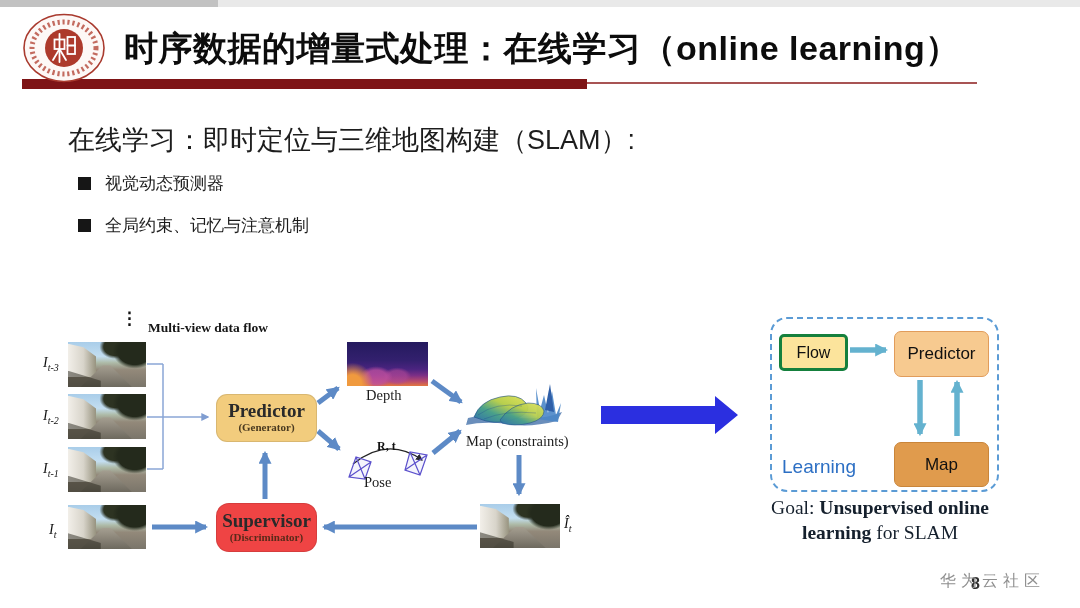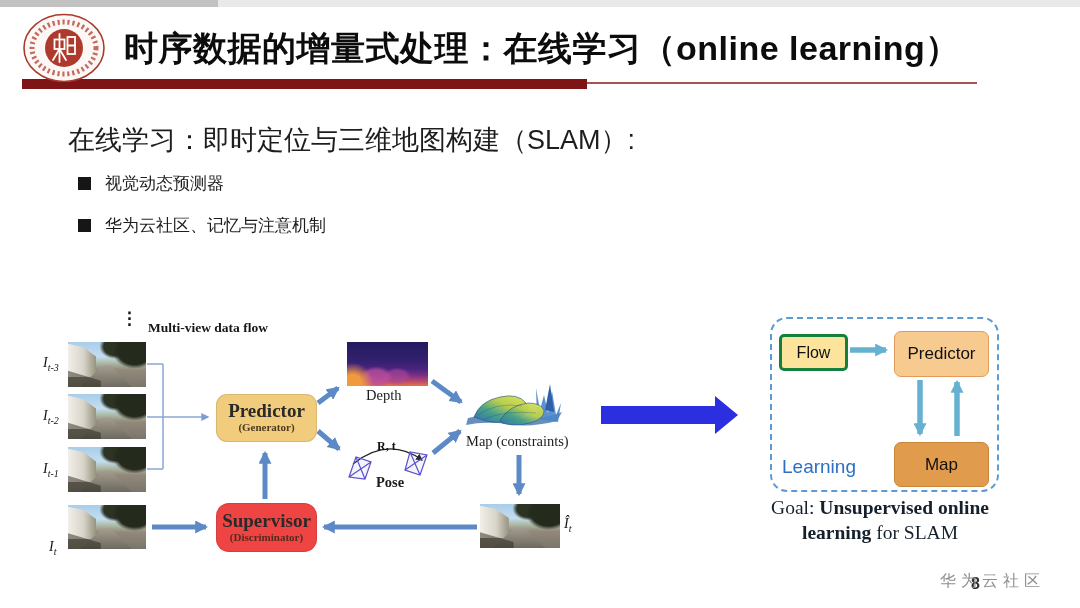--- a/index.html
+++ b/index.html
@@ -108,21 +108,21 @@
   <div class="abs rule-thick"></div>
   <div class="abs rule-thin"></div>
 
   <div class="abs heading">在线学习：即时定位与三维地图构建（SLAM）:</div>
   <div class="abs bullet-row" style="top:168px;">
     <span class="bullet-sq"></span>
     <span class="bullet-txt">视觉动态预测器</span>
   </div>
   <div class="abs bullet-row" style="top:210px;">
     <span class="bullet-sq"></span>
-    <span class="bullet-txt">华为云社区、记忆与注意机制</span>
+    <span class="bullet-txt">全局约束、记忆与注意机制</span>
   </div>
 
   <svg class="abs overlay" width="1080" height="608" viewBox="0 0 1080 608">
     <defs>
       <marker id="ah-thin" markerUnits="userSpaceOnUse" markerWidth="8" markerHeight="8" viewBox="0 0 6 6" refX="5" refY="3" orient="auto">
           <path d="M0 0 L6 3 L0 6 Z" fill="#7f9dd1"></path>
         </marker>
       <marker id="ah-blue" markerUnits="userSpaceOnUse" markerWidth="13" markerHeight="13" viewBox="0 0 6 6" refX="5" refY="3" orient="auto">
           <path d="M0 0 L6 3 L0 6 Z" fill="#5d8ac6"></path>
         </marker>
@@ -189,36 +189,36 @@
       <div class="shadow"></div>
   </div>
   <div class="abs frame-label ontop" style="left:43px;top:461px;"><span>I</span><sub>t-1</sub></div>
 
   <div class="abs street ontop" style="left:68px;top:505px;width:78px;height:44px;">
     <div class="bld"></div>
       <div class="tree"></div>
       <div class="road"></div>
       <div class="shadow"></div>
   </div>
-  <div class="abs frame-label ontop" style="left:49px;top:539px;"><span>I</span><sub>t</sub></div>
+  <div class="abs frame-label ontop" style="left:49px;top:522px;"><span>I</span><sub>t</sub></div>
 
   <div class="abs pipe-box predictor-box ontop">
     <div class="t">Predictor</div>
     <div class="s">(Generator)</div>
   </div>
   <div class="abs pipe-box supervisor-box ontop">
     <div class="t">Supervisor</div>
     <div class="s">(Discriminator)</div>
   </div>
 
   <div class="abs depth-img ontop"></div>
   <div class="abs serif-label ontop" style="left:366px;top:387px;">Depth</div>
 
   <div class="abs rt-label ontop" style="left:377px;top:439px;">R, t</div>
-  <div class="abs serif-label ontop" style="left:376px;top:474px;font-weight:bold;">Pose</div>
+  <div class="abs serif-label ontop" style="left:364px;top:474px;">Pose</div>
 
   <svg class="abs ontop" style="left:466px;top:382px;" width="100" height="52" viewBox="0 0 100 52">
     <defs>
       <linearGradient id="mg" x1="0" y1="1" x2="1" y2="0">
         <stop offset="0" stop-color="#2f6fae"></stop>
           <stop offset="0.35" stop-color="#49a08a"></stop>
         <stop offset="0.62" stop-color="#b8cf4e"></stop>
           <stop offset="1" stop-color="#e0e35c"></stop>
       </linearGradient>
     </defs>

